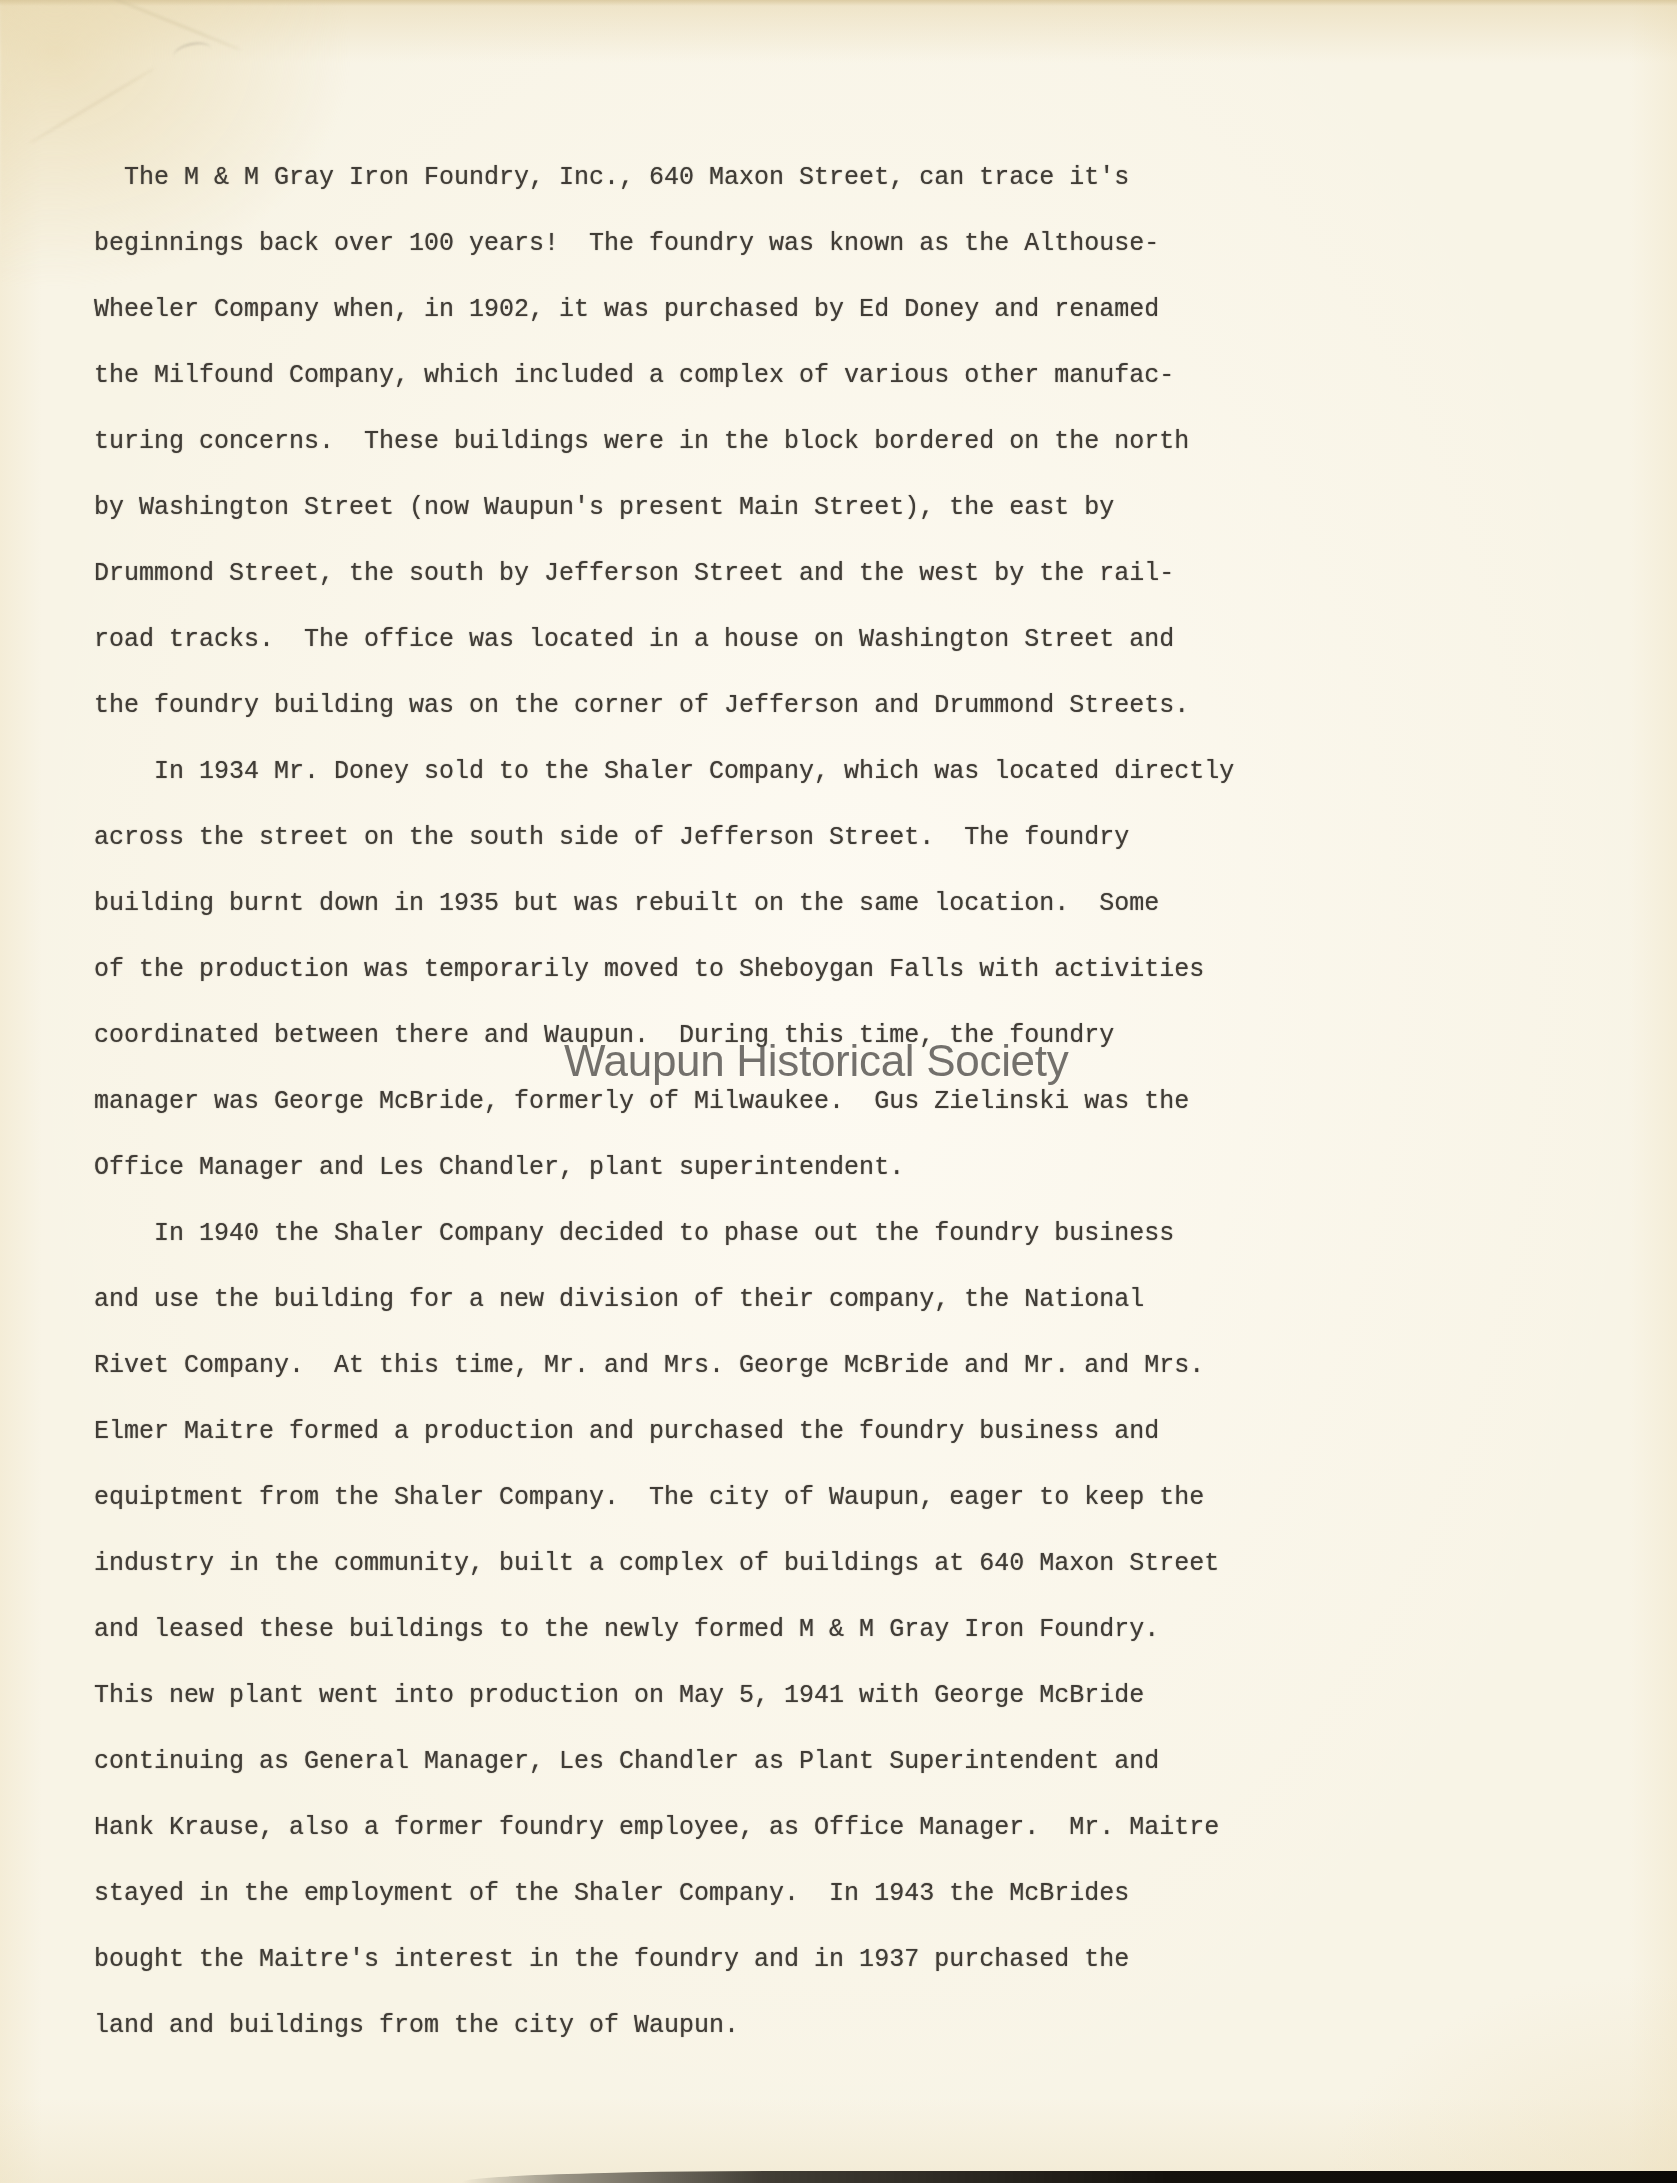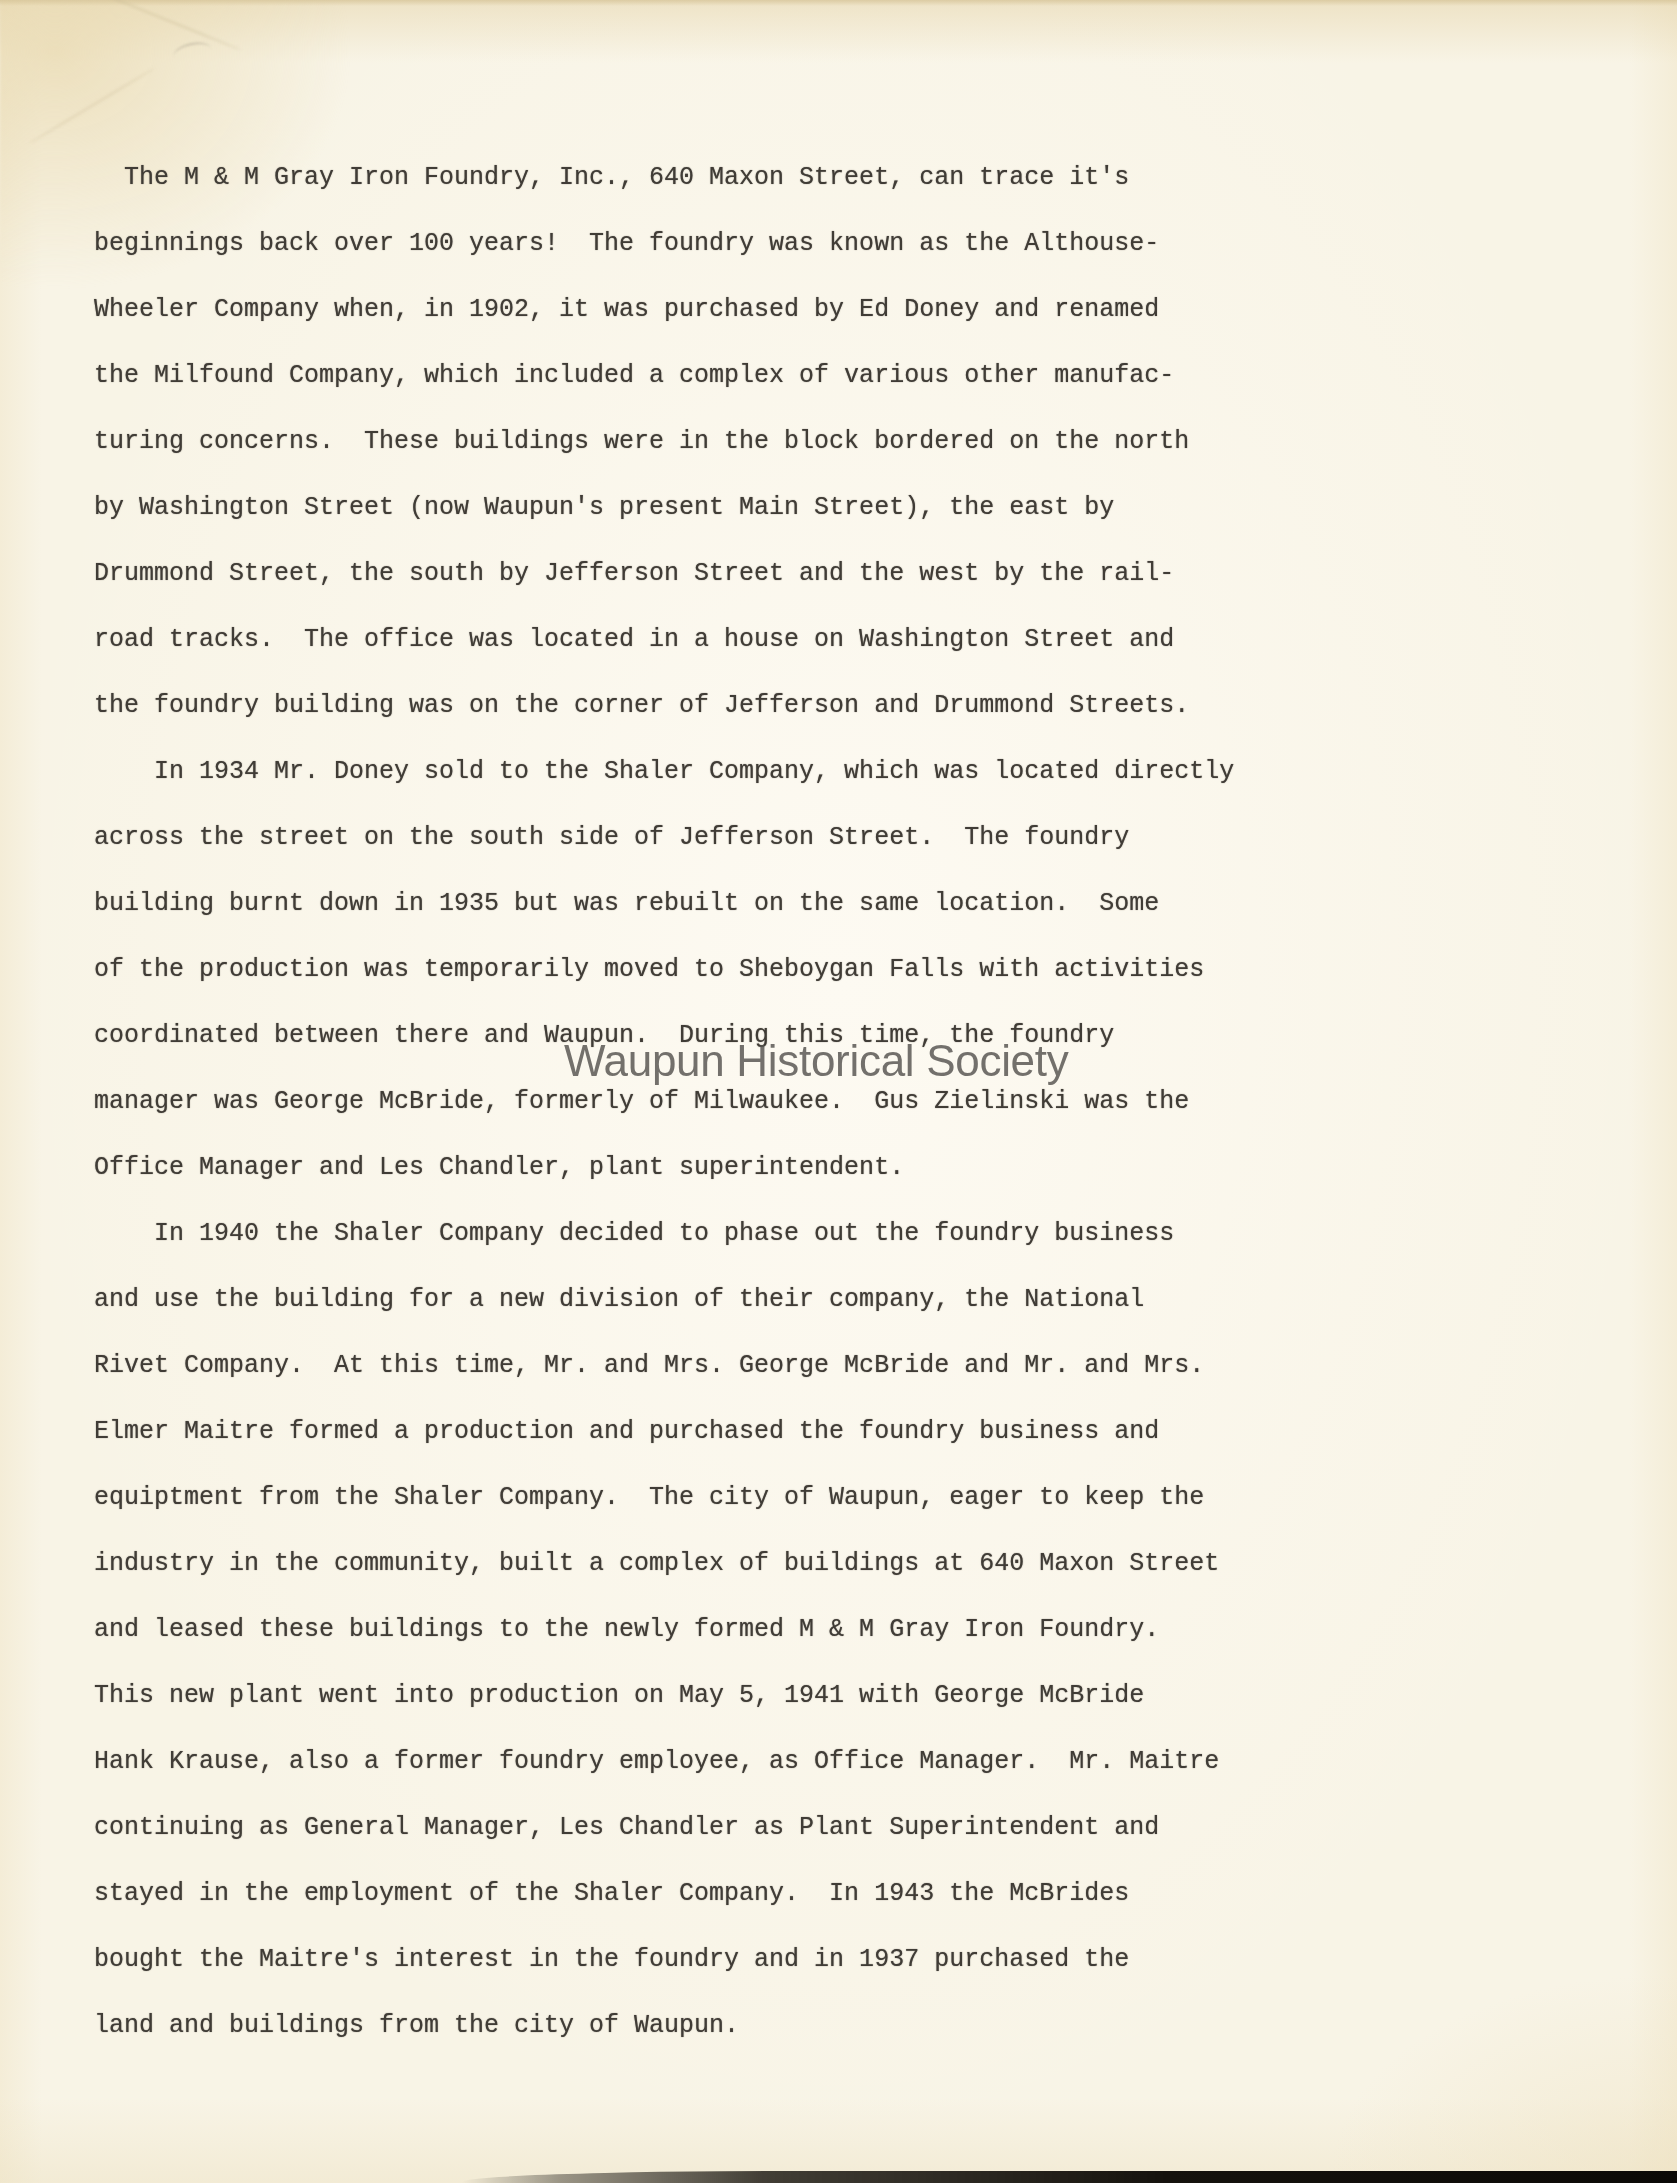--- a/index.html
+++ b/index.html
@@ -116,22 +116,22 @@
     <div class="line">manager was George McBride, formerly of Milwaukee.  Gus Zielinski was the</div>
     <div class="line">Office Manager and Les Chandler, plant superintendent.</div>
     <div class="line">    In 1940 the Shaler Company decided to phase out the foundry business</div>
     <div class="line">and use the building for a new division of their company, the National</div>
     <div class="line">Rivet Company.  At this time, Mr. and Mrs. George McBride and Mr. and Mrs.</div>
     <div class="line">Elmer Maitre formed a production and purchased the foundry business and</div>
     <div class="line">equiptment from the Shaler Company.  The city of Waupun, eager to keep the</div>
     <div class="line">industry in the community, built a complex of buildings at 640 Maxon Street</div>
     <div class="line">and leased these buildings to the newly formed M &amp; M Gray Iron Foundry.</div>
     <div class="line">This new plant went into production on May 5, 1941 with George McBride</div>
+    <div class="line">continuing as General Manager, Les Chandler as Plant Superintendent and</div>
     <div class="line">Hank Krause, also a former foundry employee, as Office Manager.  Mr. Maitre</div>
-    <div class="line">continuing as General Manager, Les Chandler as Plant Superintendent and</div>
     <div class="line">stayed in the employment of the Shaler Company.  In 1943 the McBrides</div>
     <div class="line">bought the Maitre's interest in the foundry and in 1937 purchased the</div>
     <div class="line">land and buildings from the city of Waupun.</div>
   </div>
 
   <div class="watermark">Waupun Historical Society</div>
 
   <div class="bottom-right-tint"></div>
   <div class="scan-shadow"></div>
 

